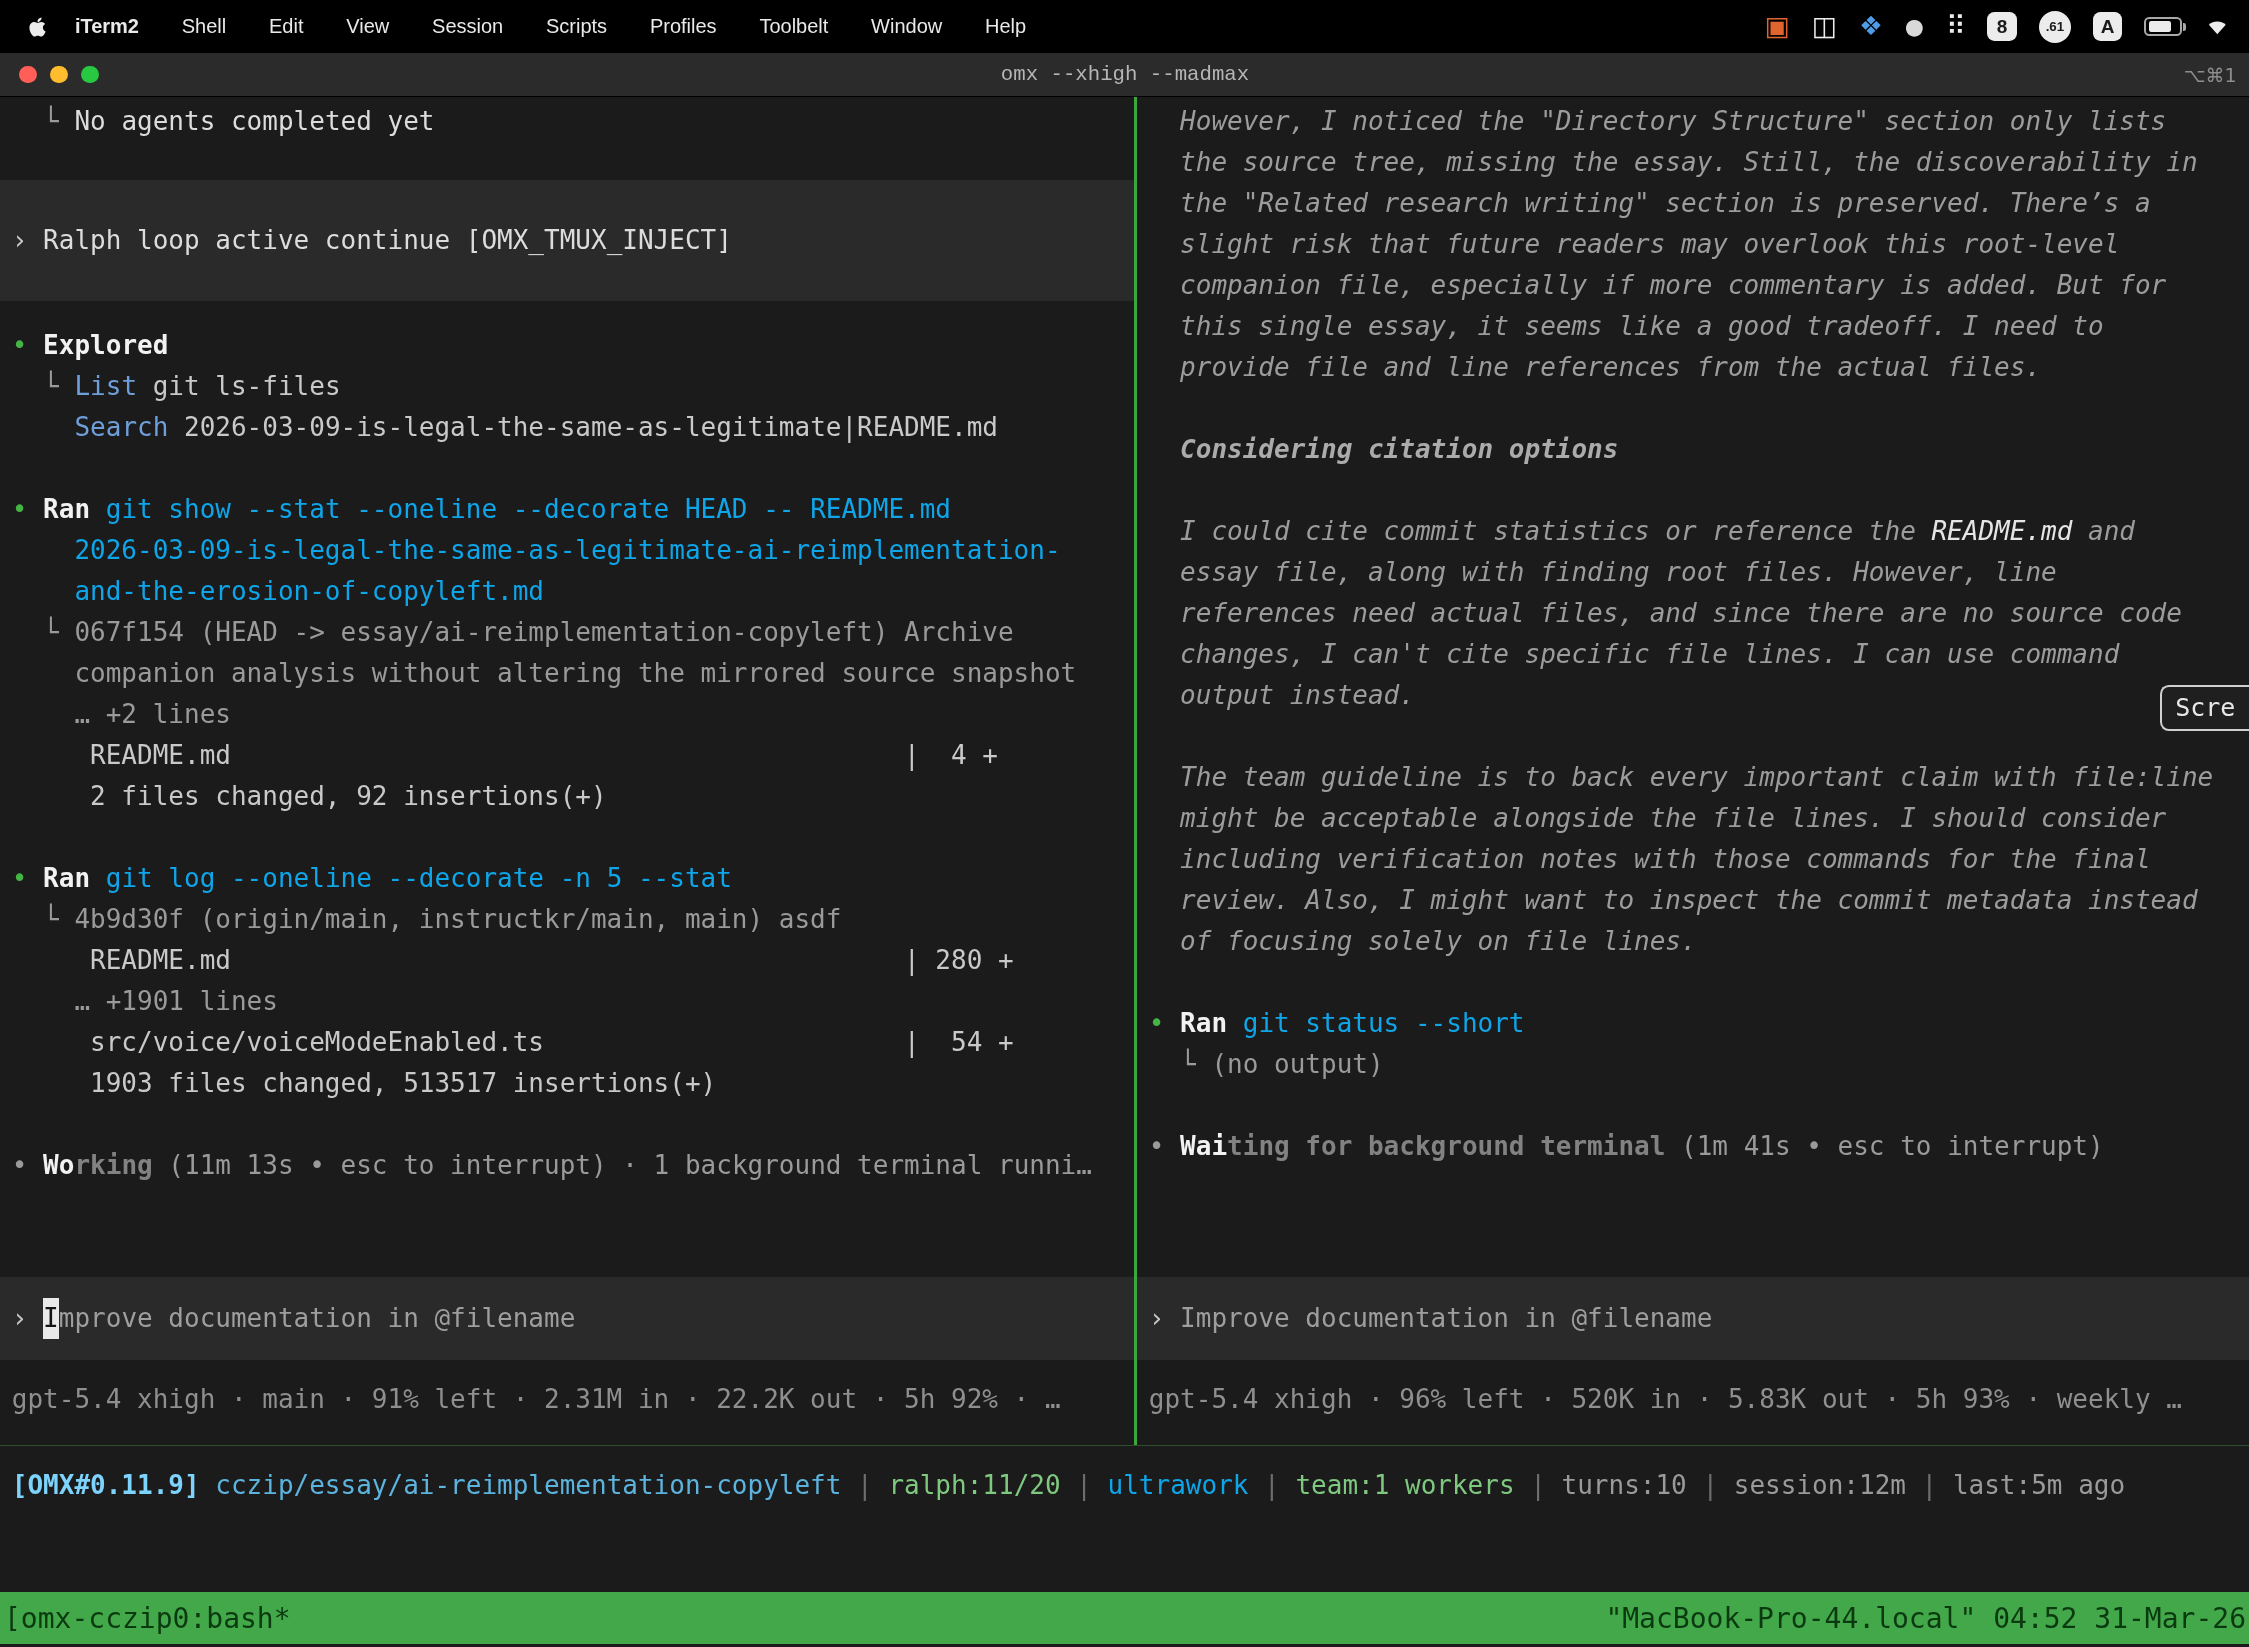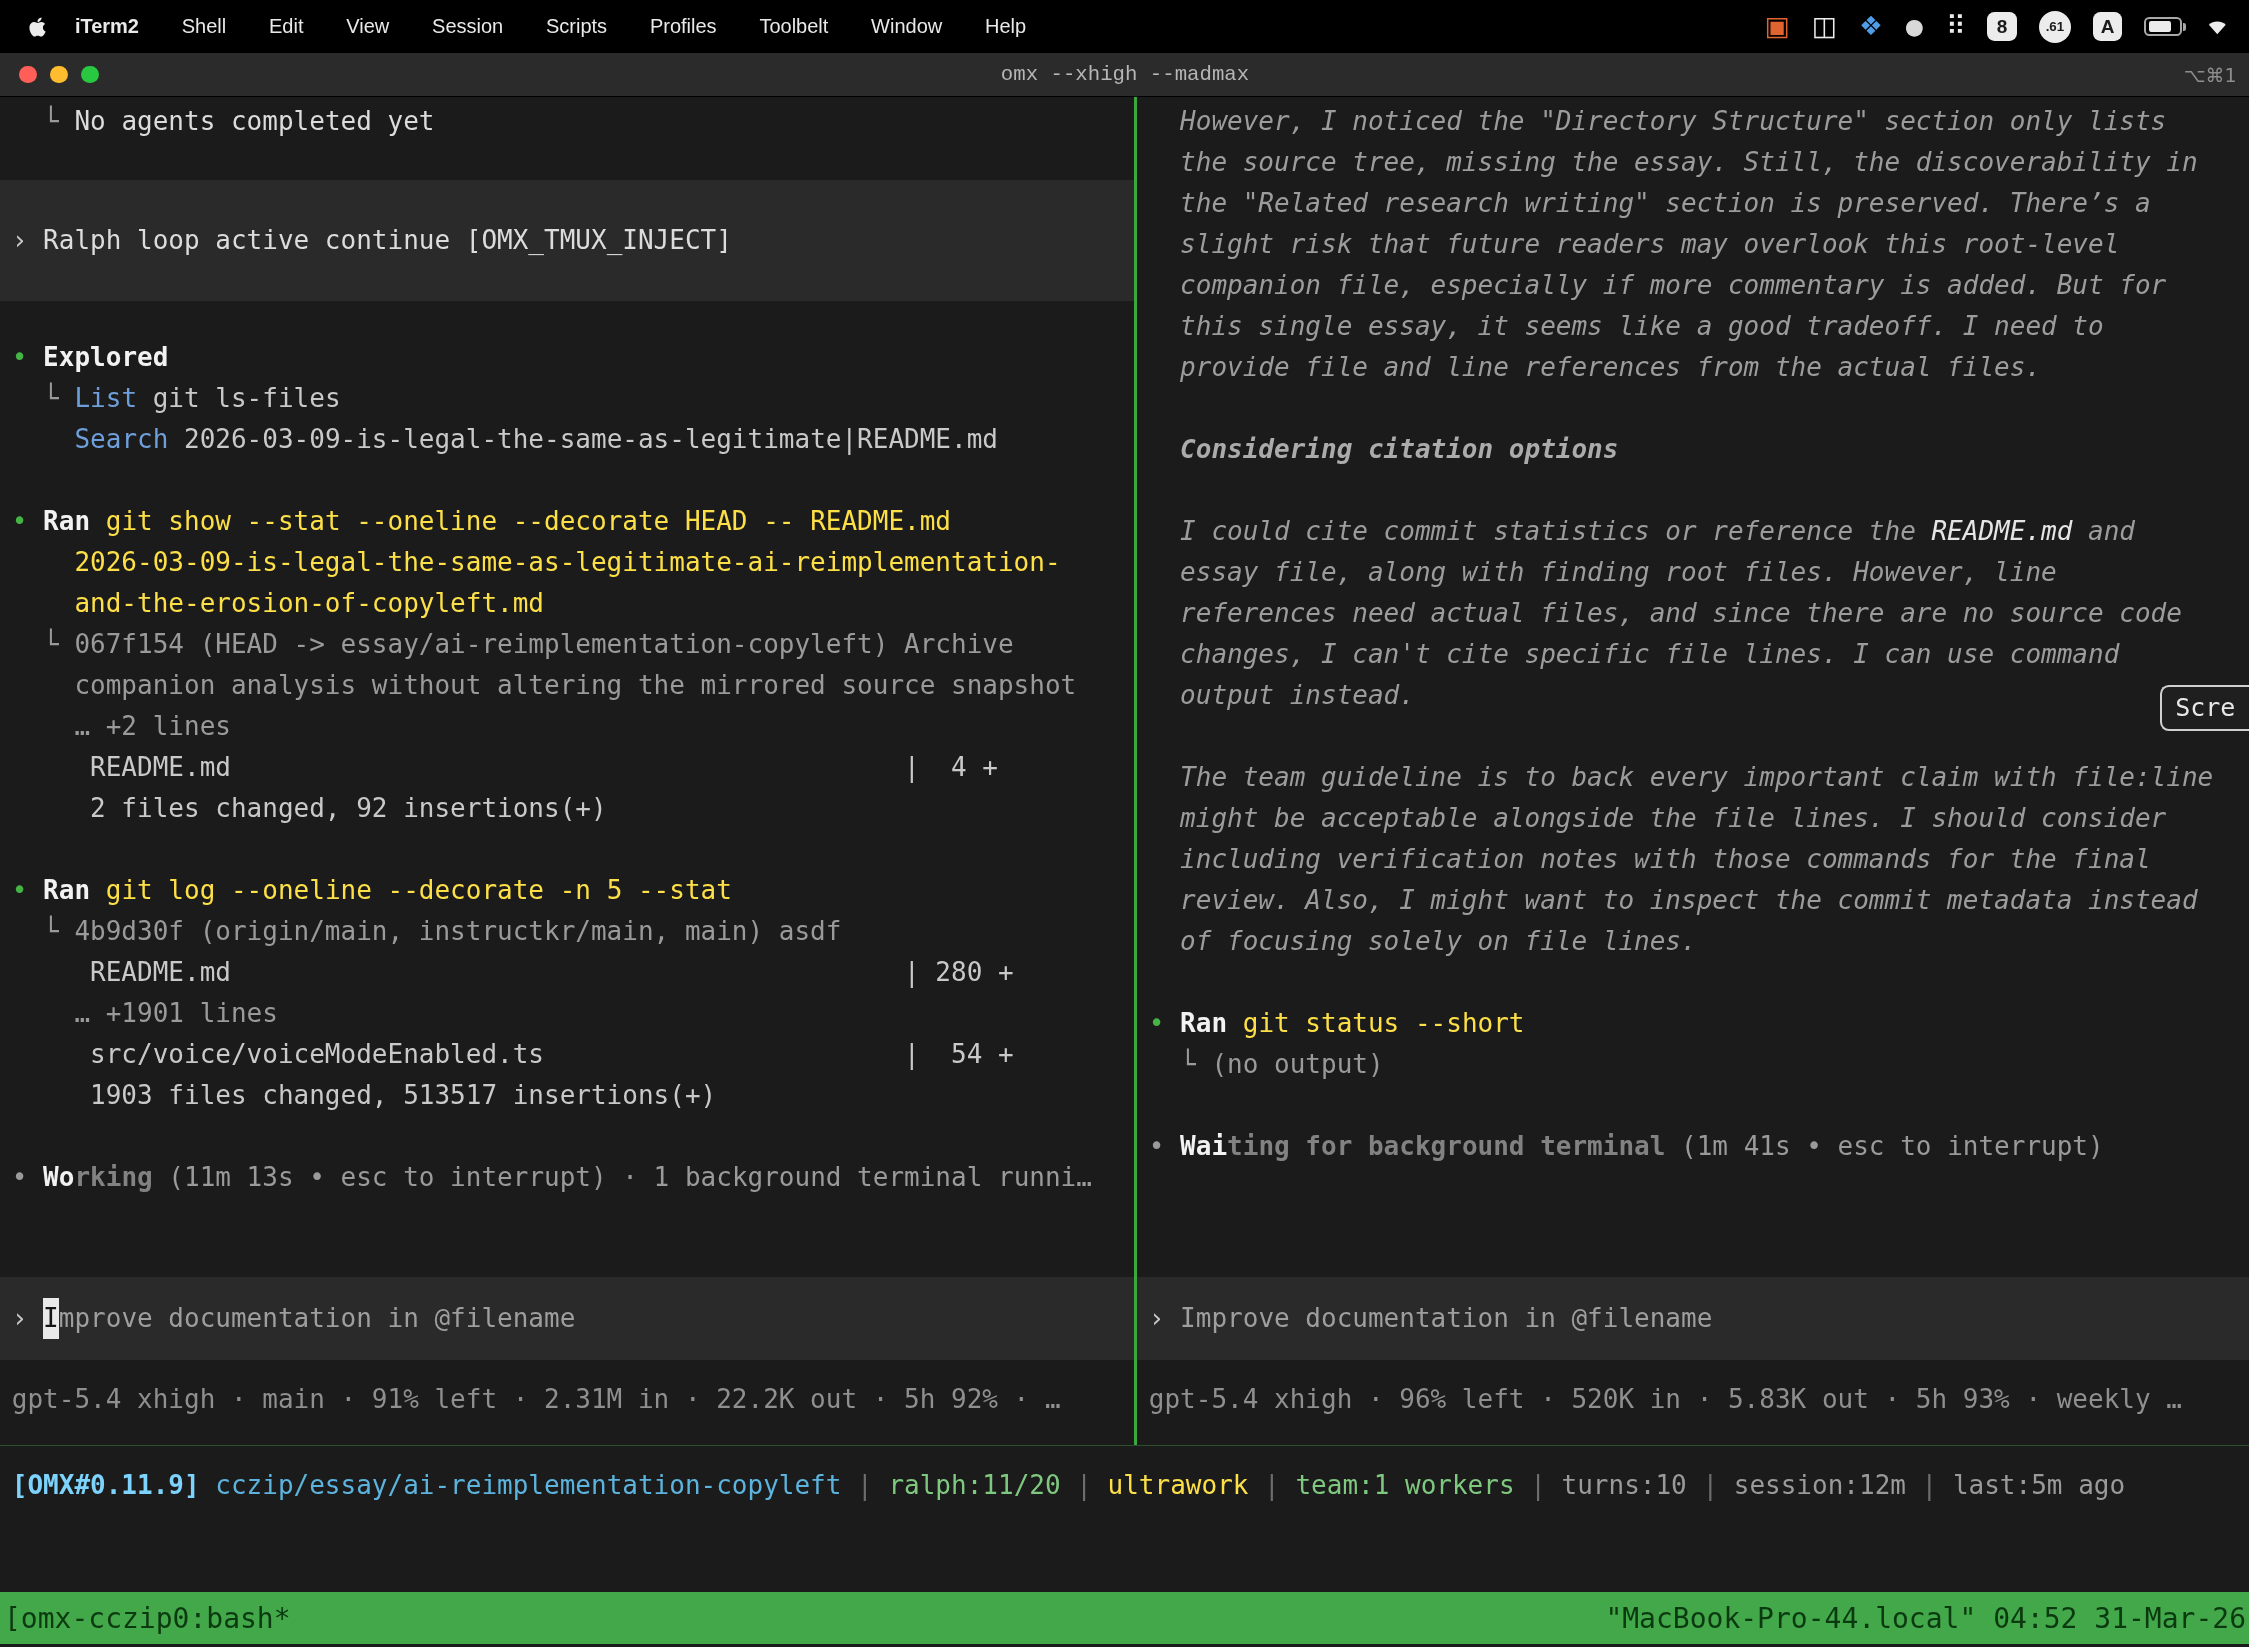--- a/index.html
+++ b/index.html
@@ -35,39 +35,39 @@
 
   
   .terminal{flex:none;height:1349px;display:flex;position:relative;border-bottom:1.5px solid #2d4f2d;
     background:#1b1b1b;font-size:26px;line-height:41px}
   .pane{display:flex;flex-direction:column;overflow:hidden;padding-bottom:25px}
   .pane-left{width:1134px;flex:none}
   .divider{width:3px;flex:none;background:#3aa83a}
   .pane-right{flex:1}
   .pane-content{flex:1;overflow:hidden;padding:4.4px 0 0 11.8px}
   .tline{height:41px;white-space:pre;overflow:hidden}
-  .inject-box{background:#2a2a2a;height:121px;margin:38px 0 36px -11.8px;padding:40px 0 40px 11.8px;line-height:41px}
+  .inject-box{background:#2a2a2a;height:121px;margin:38px 0 24px -11.8px;padding:40px 0 40px 11.8px;line-height:41px}
   .input-box{flex:none;height:83px;background:#2a2a2a;display:flex;align-items:center;padding:0 11.8px;white-space:pre;overflow:hidden}
   .status-row{flex:none;height:41px;line-height:41px;margin-top:19px;padding:0 11.8px;color:#8f8f8f;white-space:pre;overflow:hidden}
   .scre-overlay{position:absolute;top:588px;right:-4.4px;height:46px;border:2.2px solid #d0d0d0;border-right:none;
     border-radius:8.9px 0 0 8.9px;background:#1f1f1f;color:#e8e8e8;padding:0 19px 0 13.3px;line-height:41px;font-size:25px}
 
   
   .omx-bar{flex:none;height:146px;padding:19px 0 0 11.8px;white-space:pre;overflow:hidden;font-size:26px;line-height:41px}
   .tmux-bar{flex:none;height:52px;background:#43a84a;color:#0b3a10;display:flex;align-items:center;
     justify-content:space-between;padding:0 4px;font-size:28px;white-space:pre}
 
   
   .sg-fg{color:#c9c9c9}
   .sg-white{color:#dcdcdc}
   .sg-bright{color:#f2f2f2;font-weight:700}
   .sg-dim{color:#9a9a9a}
   .sg-dimbold{color:#828282;font-weight:700}
   .sg-green{color:#44b544}
-  .sg-mag{color:#fde047}
+  .sg-mag{color:#0ea5e9}
   .sg-blue{color:#6f9fdb}
   .sg-cyan{color:#5cb3dd}
   .sg-gray{color:#9a9a9a}
   .sg-sep{color:#6d6d6d}
   .sg-it{color:#9c9c9c;font-style:italic}
   .sg-itb{color:#ababab;font-style:italic;font-weight:700}
   .sg-itblue{color:#e5e5e5;font-style:italic}
   .sg-cursor{background:#e9e9e9;color:#151515}
   .sg-input{color:#9e9e9e}
   .sg-whitebold{color:#7dd3fc;font-weight:700}

